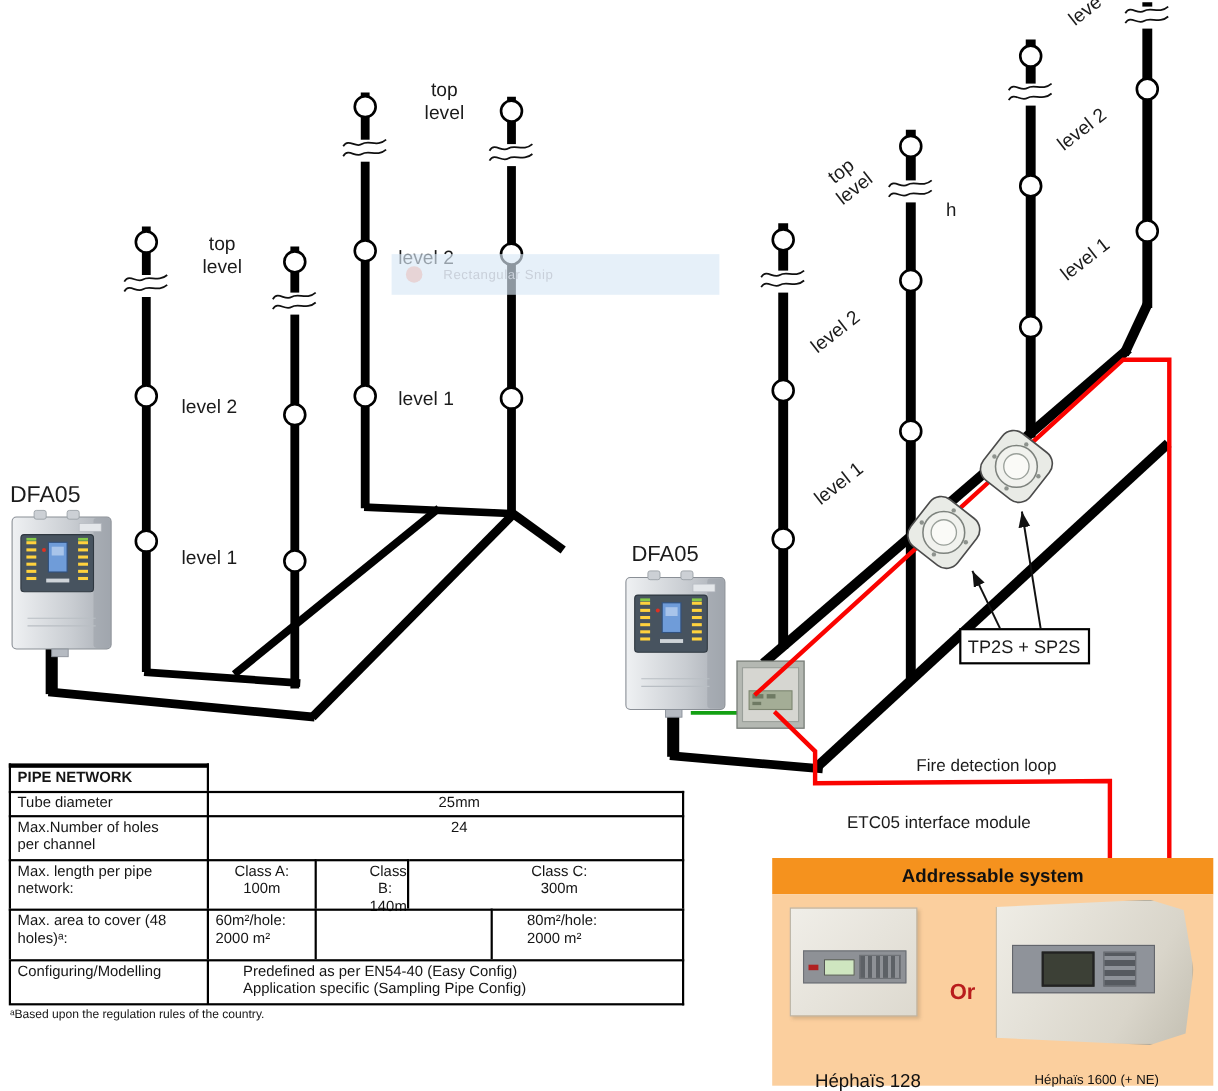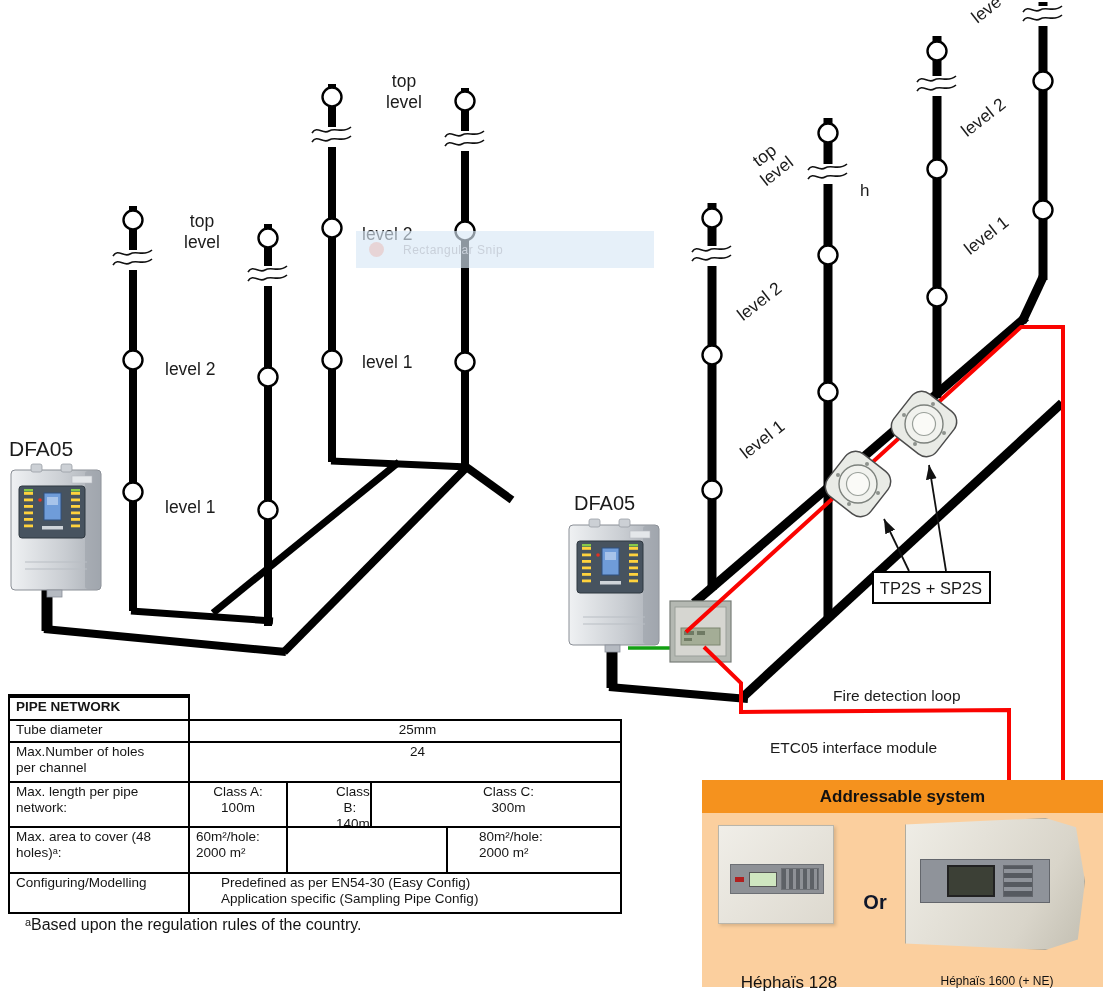--- a/index.html
+++ b/index.html
@@ -28,21 +28,21 @@
   .tc{box-sizing:border-box;border-right:2px solid #000;border-top:2px solid #000;
       padding:1px 6px;white-space:pre-line;}
   .bl{border-left:2px solid #000;}
   .bb{border-bottom:2px solid #000;}
   .c1{width:182px;}
   .w98{width:98px;}.w84{width:84px;padding-left:48px;}.w160{width:160px;}
   .rest{flex:1;padding-left:31px;}
   .cen{text-align:center;}
   .th{font-weight:bold;border-top:4px solid #000;}
   .ghost{border-right:none;border-top:none;}
-  .fnote{position:absolute;left:25px;top:916px;font-size:16px;}
+  .fnote{position:absolute;left:9px;top:916px;font-size:11px;}
 
   
   .addr{position:absolute;left:702px;top:780px;width:401px;height:207px;}
   .addr .hd{height:33px;background:#f5921e;display:flex;align-items:center;justify-content:center;
             font-weight:bold;font-size:17px;color:#111;}
   .addr .bd{position:relative;height:174px;background:#fbcf9e;}
   .panelL{position:absolute;left:16px;top:12px;width:114px;height:97px;
           background:linear-gradient(135deg,#f0eee8,#ddd9cf);border:1px solid #b9b5aa;
           box-shadow:2px 2px 3px rgba(120,100,70,.25);}
   .panelL .band{position:absolute;left:11px;top:38px;width:92px;height:28px;background:#8e9196;
@@ -56,21 +56,21 @@
           background:linear-gradient(120deg,#efede6,#d9d5ca 70%,#c3bfb2);
           clip-path:polygon(0 5%,78% 0,95% 7%,100% 48%,96% 92%,78% 100%,0 95%);
           border:1px solid #b0ac9f;}
   .panelR .band{position:absolute;left:14px;top:40px;width:128px;height:42px;background:#8f939a;
           border:1px solid #63666c;display:flex;align-items:center;}
   .panelR .lcd{width:44px;height:28px;background:#3c4036;border:2px solid #222;margin-left:26px;}
   .panelR .keys{width:28px;height:30px;margin-left:8px;
           background:repeating-linear-gradient(0deg,#565a60 0 5px,#8f939a 5px 9px);
           border:1px solid #63666c;}
   .orlbl{position:absolute;left:143px;top:78px;width:60px;text-align:center;
-         font-weight:bold;font-size:20px;color:#0f172a;}
+         font-weight:bold;font-size:20px;color:#b91c1c;}
   .plbl{position:absolute;text-align:center;color:#111;}
   .plblL{left:2px;top:160px;width:170px;font-size:17px;}
   .plblR{left:192px;top:161px;width:206px;font-size:12px;}
 </style>
 </head>
 <body>
 
 <div id="stage">
 
 <svg width="1107" height="992" viewBox="0 0 1107 992">
@@ -293,21 +293,21 @@
     <div class="tc c1 bl">Max. area to cover (48
 holes)ᵃ:</div>
     <div class="tc w98">60m²/hole:
 2000 m²</div>
     <div class="tc w160"></div>
     <div class="tc rest">80m²/hole:
 2000 m²</div>
   </div>
   <div class="trow" style="height:42px">
     <div class="tc c1 bl bb">Configuring/Modelling</div>
-    <div class="tc rest bb">Predefined as per EN54-30 (Easy Config)
+    <div class="tc rest bb">Predefined as per EN54-40 (Easy Config)
 Application specific (Sampling Pipe Config)</div>
   </div>
 </div>
 <div class="fnote">ᵃBased upon the regulation rules of the country.</div>
 
 <div class="addr">
   <div class="hd">Addressable system</div>
   <div class="bd">
     <div class="panelL">
       <div class="band">

